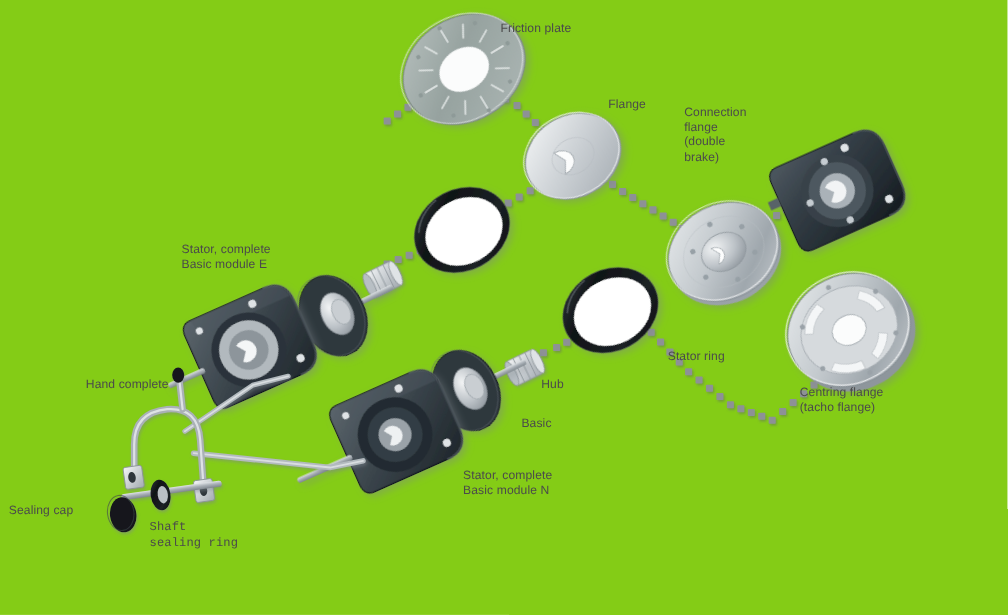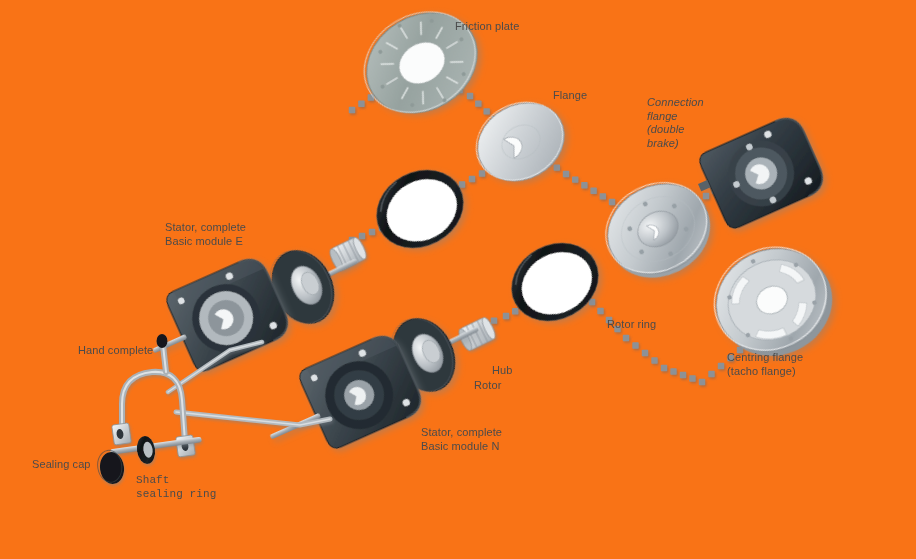--- a/index.html
+++ b/index.html
@@ -1,20 +1,20 @@
 <!DOCTYPE html>
 <html><head>
 <meta charset="utf-8">
 <style>
   html,body{margin:0;padding:0;background:#ffffff;}
   body{width:916px;height:559px;position:relative;overflow:hidden;
        font-family:"Liberation Sans","DejaVu Sans",sans-serif;
        -webkit-font-smoothing:antialiased;}
 
-  #stage{position:absolute;left:0;top:0;width:916px;height:559px;background:#f97316;}
+  #stage{position:absolute;left:0;top:0;width:916px;height:559px;background:#84cc16;}
 
   
   .lbl{position:absolute;color:#4b4b4b;font-size:11px;line-height:13.5px;
        white-space:pre-line;letter-spacing:.1px;}
 
   
   .layer{position:absolute;left:0;top:0;width:916px;height:559px;}
   svg{overflow:visible;}
 </style>
 </head>
@@ -401,32 +401,32 @@
       <g transform="translate(112,468) rotate(-8)">
         <ellipse cx="0" cy="0" rx="12" ry="16" fill="#14181b"></ellipse>
         <ellipse cx="-2" cy="-2" rx="12" ry="16" fill="none" stroke="#3d444a" stroke-width="1" opacity=".6"></ellipse>
       </g>
     </g>
   </svg>
 
   <div>
     <div class="lbl" style="left:455px;top:20px;">Friction plate</div>
     <div class="lbl" style="left:553px;top:89px;">Flange</div>
-    <div class="lbl" style="left:647px;top:96px;font-style:italic;">Connection
+    <div class="lbl" style="left:622px;top:96px;">Connection
 flange
 (double
 brake)</div>
     <div class="lbl" style="left:165px;top:221px;">Stator, complete
 Basic module E</div>
-    <div class="lbl" style="left:607px;top:318px;">Rotor ring</div>
-    <div class="lbl" style="left:492px;top:344px;margin-top:20px;">Hub</div>
-    <div class="lbl" style="left:474px;top:379px;">Rotor</div>
+    <div class="lbl" style="left:607px;top:318px;">Stator ring</div>
+    <div class="lbl" style="left:492px;top:344px;">Hub</div>
+    <div class="lbl" style="left:474px;top:379px;">Basic</div>
     <div class="lbl" style="left:78px;top:344px;">Hand complete</div>
     <div class="lbl" style="left:421px;top:426px;">Stator, complete
 Basic module N</div>
     <div class="lbl" style="left:727px;top:351px;">Centring flange
 (tacho flange)</div>
-    <div class="lbl" style="left:32px;top:458px;">Sealing cap</div>
+    <div class="lbl" style="left:8px;top:458px;">Sealing cap</div>
     <div class="lbl" style="left:136px;top:474px;font-family:Liberation Mono, monospace;">Shaft
 sealing ring</div>
   </div>
 
 </div>
 
 </body></html>

